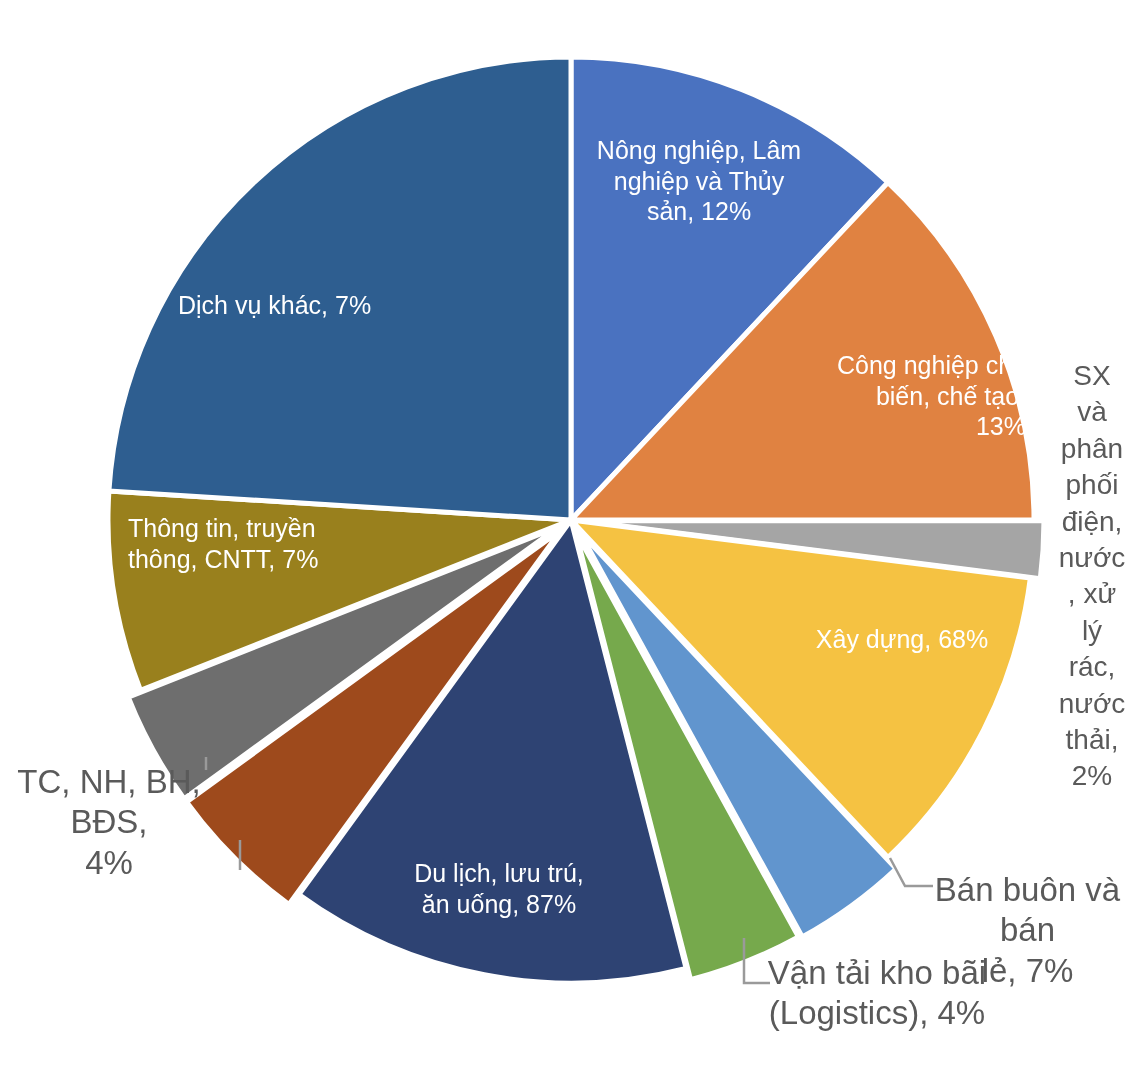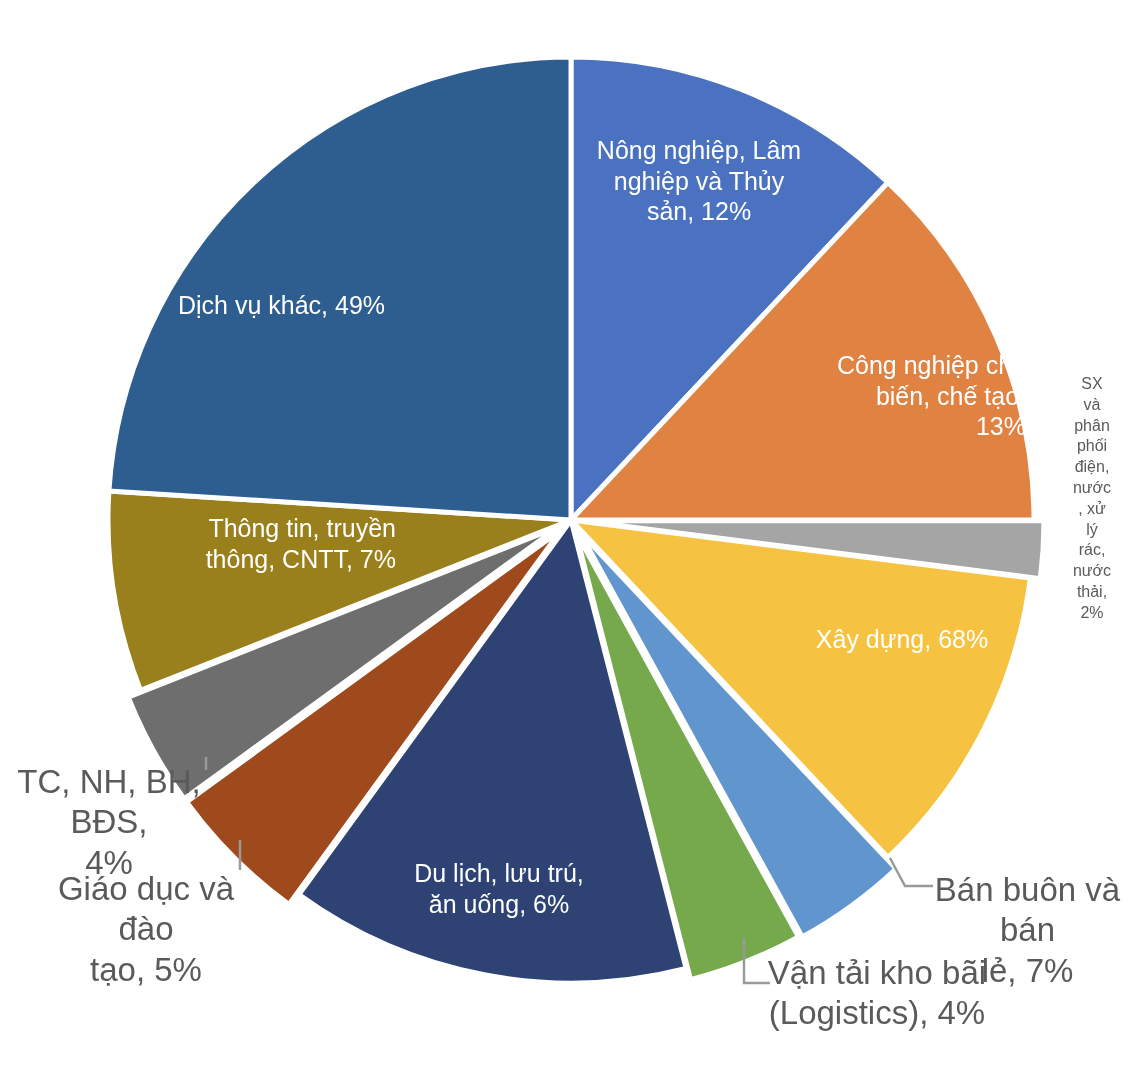--- a/index.html
+++ b/index.html
@@ -13,28 +13,28 @@
     font-family:"Liberation Sans",sans-serif;
     line-height:1.22;
     white-space:pre-line;
     pointer-events:none;
   }
   .inner-label{color:#ffffff;font-size:25px;font-weight:400;}
   .outer-label{color:#5a5a5a;font-size:33px;font-weight:400;}
 
   .lbl-agri{left:575px;top:135px;width:248px;}
   .lbl-manu{left:766px;top:350px;width:260px;text-align:right;}
-  .lbl-power{left:1046px;top:358px;width:92px;font-size:16px;line-height:1.30;margin-top:16px;}
+  .lbl-power{left:1046px;top:358px;width:92px;font-size:28px;line-height:1.30;}
   .lbl-const{left:790px;top:624px;width:224px;}
   .lbl-retail{left:920px;top:870px;width:215px;}
   .lbl-logi{left:762px;top:953px;width:230px;}
   .lbl-tour{left:372px;top:858px;width:254px;}
   .lbl-edu{left:30px;top:869px;width:232px;}
   .lbl-fin{left:0px;top:762px;width:218px;}
-  .lbl-ict{left:128px;top:513px;width:268px;text-align:right;}
+  .lbl-ict{left:128px;top:513px;width:268px;text-align:left;}
   .lbl-other{left:178px;top:290px;width:250px;text-align:left;}
 </style>
 </head>
 <body>
 
 <div id="chart-root">
 
   <svg id="pie-svg" viewBox="0 0 1143 1075">
     <g id="slices">
         <path d="M 571 520 L 571 57 A 463 463 0 0 1 887.9453100449828 182.48752550388645 Z" fill="#4A72C0" stroke="#ffffff" stroke-width="5" stroke-linejoin="round"></path>
@@ -74,22 +74,20 @@
 rác,
 nước
 thải,
 2%</div>
   <div class="slice-label inner-label lbl-const">Xây dựng, 68%</div>
   <div class="slice-label outer-label lbl-retail">Bán buôn và bán
 lẻ, 7%</div>
   <div class="slice-label outer-label lbl-logi">Vận tải kho bãi
 (Logistics), 4%</div>
   <div class="slice-label inner-label lbl-tour">Du lịch, lưu trú,
-ăn uống, 6%</div>
-  <div class="slice-label outer-label lbl-edu">Giáo dục và đào
-tạo, 5%</div>
+ăn uống, 87%</div>
   <div class="slice-label outer-label lbl-fin">TC, NH, BH, BĐS,
 4%</div>
   <div class="slice-label inner-label lbl-ict">Thông tin, truyền
 thông, CNTT, 7%</div>
-  <div class="slice-label inner-label lbl-other">Dịch vụ khác, 49%</div>
+  <div class="slice-label inner-label lbl-other">Dịch vụ khác, 7%</div>
 
 </div>
 
 </body></html>

